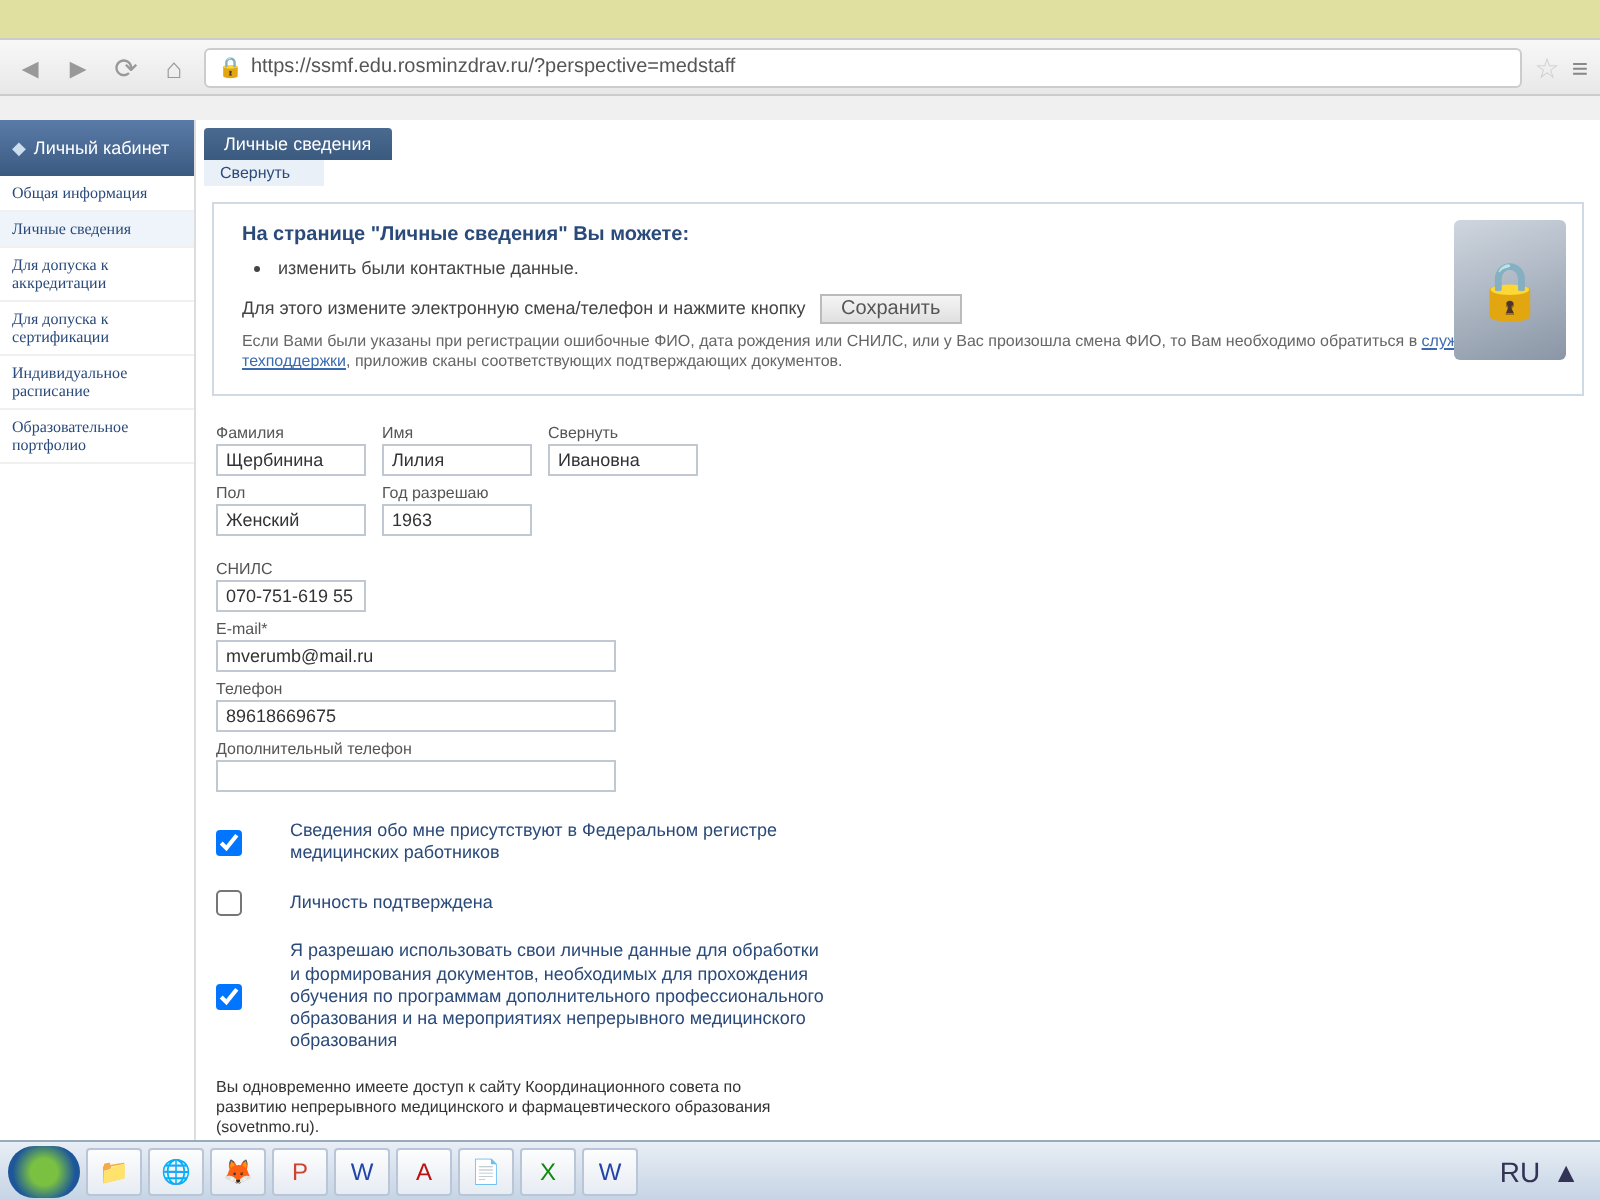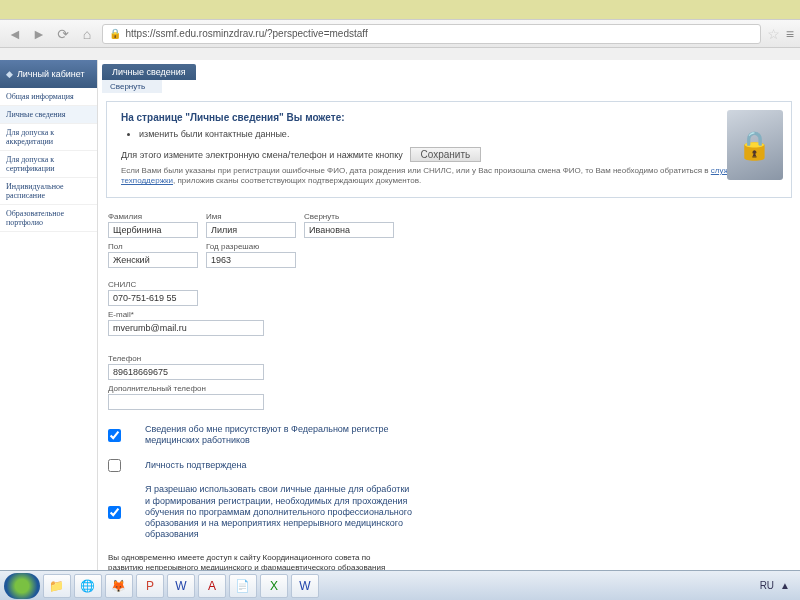--- a/index.html
+++ b/index.html
@@ -36,32 +36,32 @@
 .save-btn { display: inline-block; background: linear-gradient(#f5f5f5,#e0e0e0); border: 1px solid #bbb; padding: 1px 10px; font-size: 10px; color: #555; margin-left: 4px; }
 .warn { font-size: 8px; color: #666; margin-top: 4px; line-height: 1.3; }
 .warn a { color: #3a6ab0; text-decoration: underline; }
 .lock-img { position: absolute; right: 8px; top: 8px; width: 56px; height: 70px; background: linear-gradient(160deg,#cfd6df,#8a96a6); border-radius: 3px; display: flex; align-items: center; justify-content: center; font-size: 28px; color: #d4d9e0; }
 
 .form-area { padding: 6px 10px; }
 .row { display: flex; gap: 8px; margin-bottom: 4px; }
 .field { display: flex; flex-direction: column; }
 .label { font-size: 8px; color: #555; margin-bottom: 1px; }
 .inp { height: 16px; border: 1px solid #c0c8d2; padding: 1px 4px; font-size: 9px; color: #333; background: #fff; }
-.w90 { width: 90px; }
-.w180 { width: 156px; }
+.w90 { width: 75px; }
+.w180 { width: 200px; }
 .checks { margin-top: 14px; font-size: 9px; color: #2a4a7a; }
 .check-row { display: flex; gap: 24px; margin-bottom: 12px; align-items: center; }
 .check-row input { margin-top: 1px; }
 .check-row span { max-width: 270px; line-height: 1.25; }
 .note { font-size: 8px; color: #333; margin-top: 4px; line-height: 1.3; max-width: 290px; }
 
 .taskbar { position: fixed; bottom: 0; left: 0; right: 0; height: 30px; background: linear-gradient(#e8eef5,#c6d4e5); display: flex; align-items: center; padding: 0 4px; gap: 3px; border-top: 1px solid #9ab; }
 .start { width: 36px; height: 26px; border-radius: 13px; background: radial-gradient(circle,#7ac142 30%,#1e5799 70%); }
 .tbtn { width: 28px; height: 24px; background: linear-gradient(#fdfdfd,#e6ecf3); border: 1px solid #b8c6d8; border-radius: 2px; display: flex; align-items: center; justify-content: center; font-size: 12px; }
-.tray { margin-left: auto; display: flex; align-items: center; gap: 6px; font-size: 10px; color: #335; padding-right: 6px; }
+.tray { margin-left: auto; display: flex; align-items: center; gap: 6px; font-size: 14px; color: #335; padding-right: 6px; }
 </style>
 </head>
 <body>
 
 <div class="tabstrip"></div>
 
 <div class="browser-bar">
   <div class="nav-btn">◄</div>
   <div class="nav-btn">►</div>
   <div class="nav-btn">⟳</div>
@@ -138,41 +138,41 @@
         </div>
         <div style="height:8px"></div>
         <div class="field">
             <span class="label">СНИЛС</span>
             <input class="inp w90" value="070-751-619 55" style="">
           </div>
         <div class="field" style="margin-top:4px">
             <span class="label">E-mail*</span>
             <input class="inp w180" value="mverumb@mail.ru" style="">
           </div>
-        <div class="field" style="margin-top:18px">
+        <div class="field" style="margin-top:4px">
             <span class="label">Телефон</span>
             <input class="inp w180" value="89618669675" style="">
           </div>
         <div class="field" style="margin-top:4px">
             <span class="label">Дополнительный телефон</span>
             <input class="inp w180" value="" style="">
           </div>
 
         <div class="checks">
           <div class="check-row">
               <input type="checkbox" checked="" style="">
               <span>Сведения обо мне присутствуют в Федеральном регистре медицинских работников</span>
             </div>
           <div class="check-row">
               <input type="checkbox" style="">
               <span>Личность подтверждена</span>
             </div>
           <div class="check-row">
               <input type="checkbox" checked="" style="">
-              <span>Я разрешаю использовать свои личные данные для обработки и формирования регистрации, необходимых для прохождения обучения по программам дополнительного профессионального образования и на мероприятиях непрерывного медицинского образования</span>
+              <span>Я разрешаю использовать свои личные данные для обработки и формирования документов, необходимых для прохождения обучения по программам дополнительного профессионального образования и на мероприятиях непрерывного медицинского образования</span>
             </div>
           <div class="note">Вы одновременно имеете доступ к сайту Координационного совета по развитию непрерывного медицинского и фармацевтического образования (sovetnmo.ru).</div>
         </div>
       </div>
       <div style="position:absolute; right:10px; bottom:6px; font-size:9px; color:#555;">Сохр</div>
     </div>
   </div>
 </div>
 
 <div class="taskbar">

